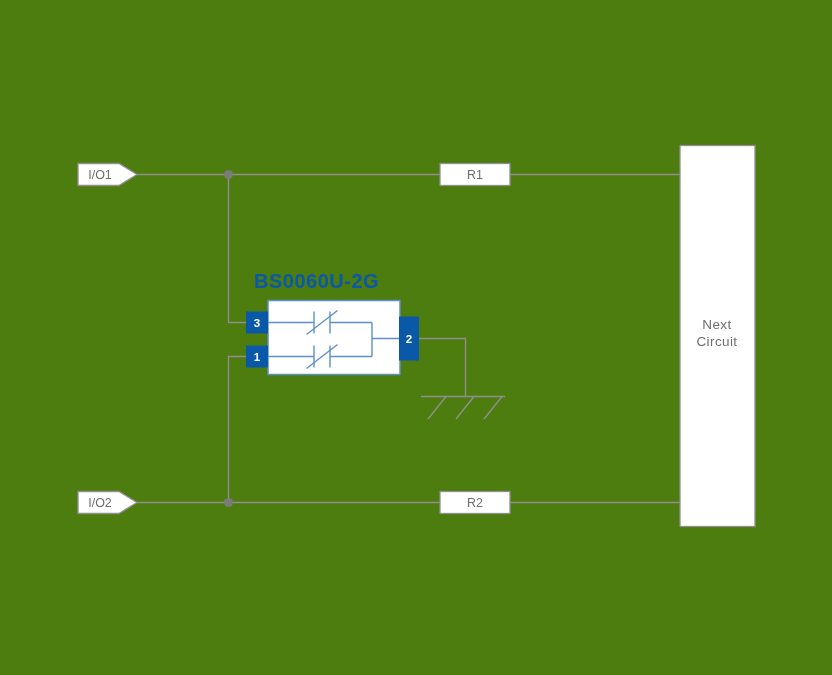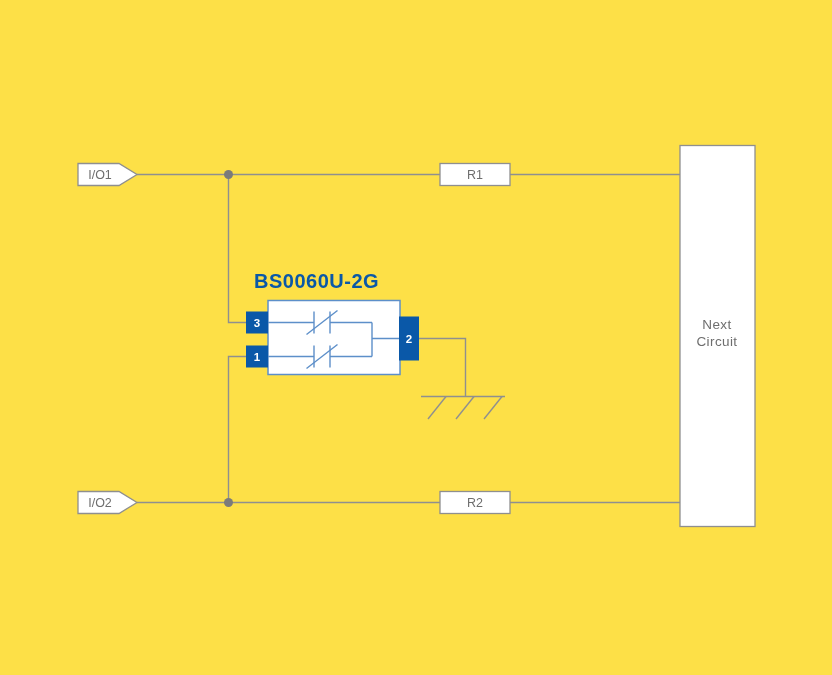--- a/index.html
+++ b/index.html
@@ -4,21 +4,21 @@
 <style>
   html, body {
     margin: 0;
     padding: 0;
     background: #ffffff;
   }
   .stage {
     position: relative;
     width: 832px;
     height: 675px;
-    background: #fde047;
+    background: #4d7c0f;
     font-family: "Liberation Sans", sans-serif;
     overflow: hidden;
   }
   svg { display: block; }
 
   
   .wire        { stroke-width: 1.4; fill: none; }
   .gray-shape  { fill: #ffffff; stroke: #8f8f8f; stroke-width: 1.3; }
   .ground-line { stroke-width: 1.4; fill: none; }
 

